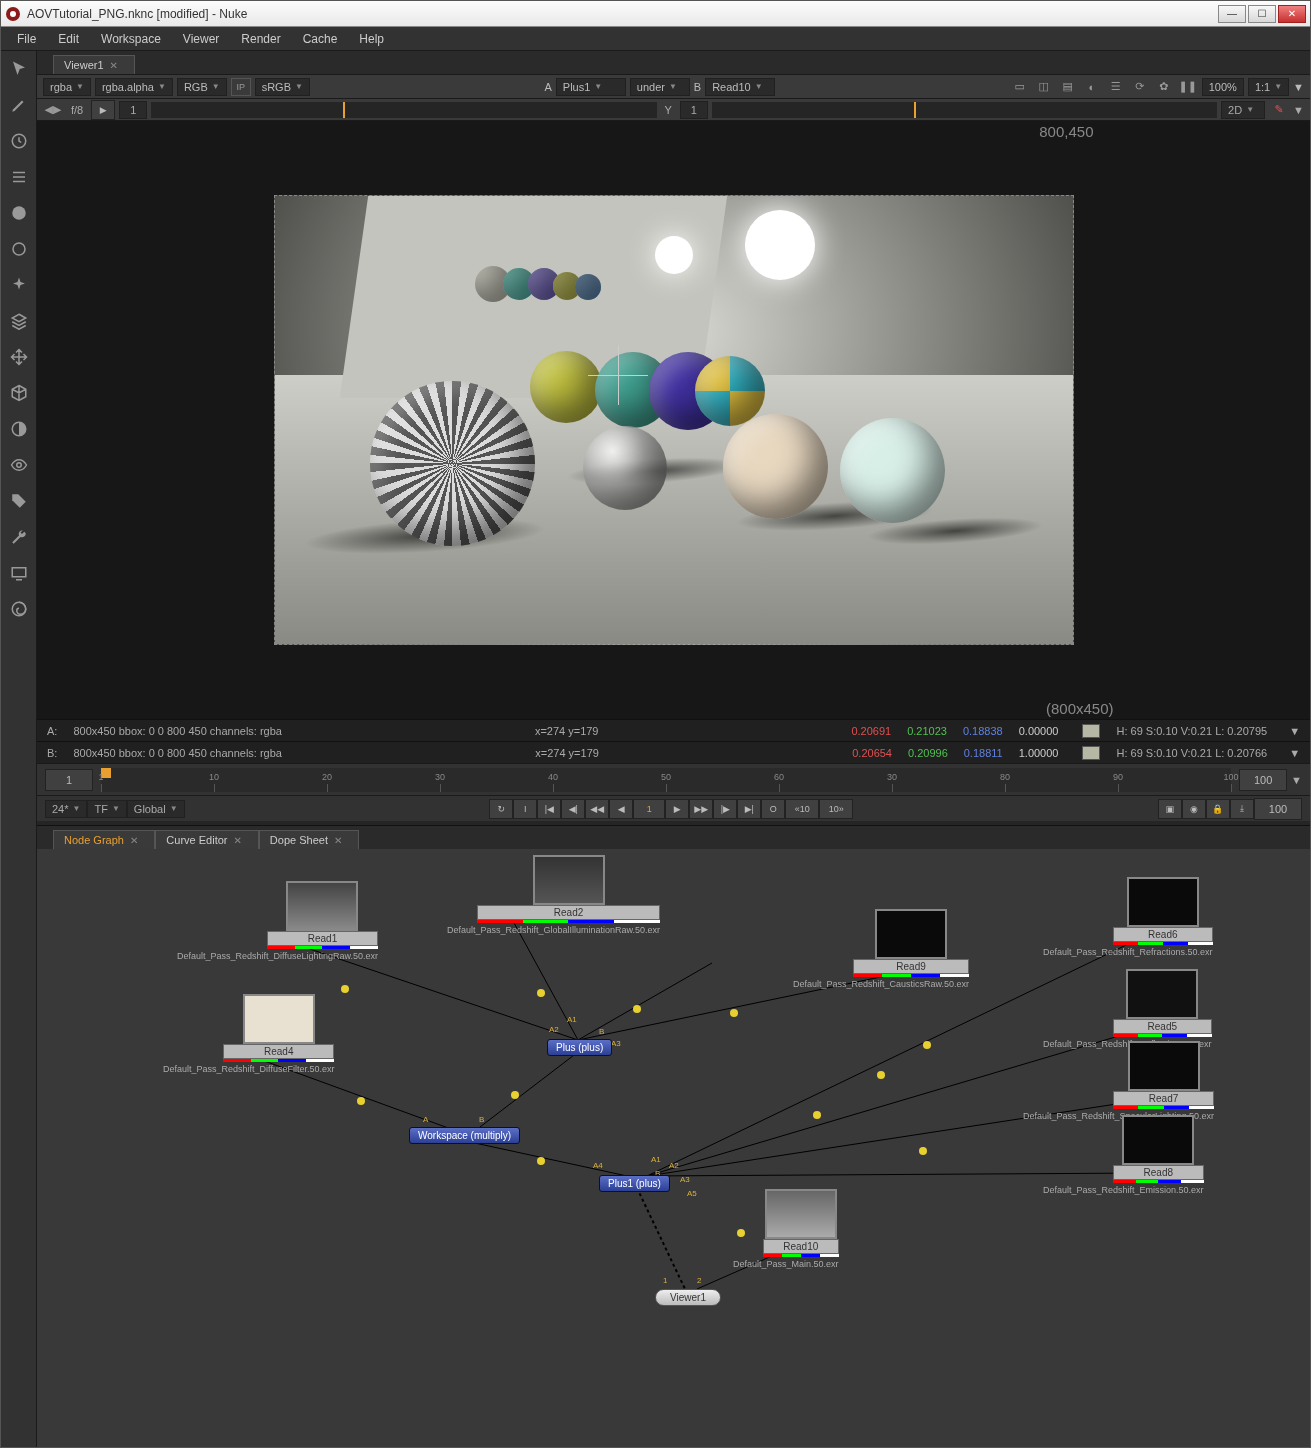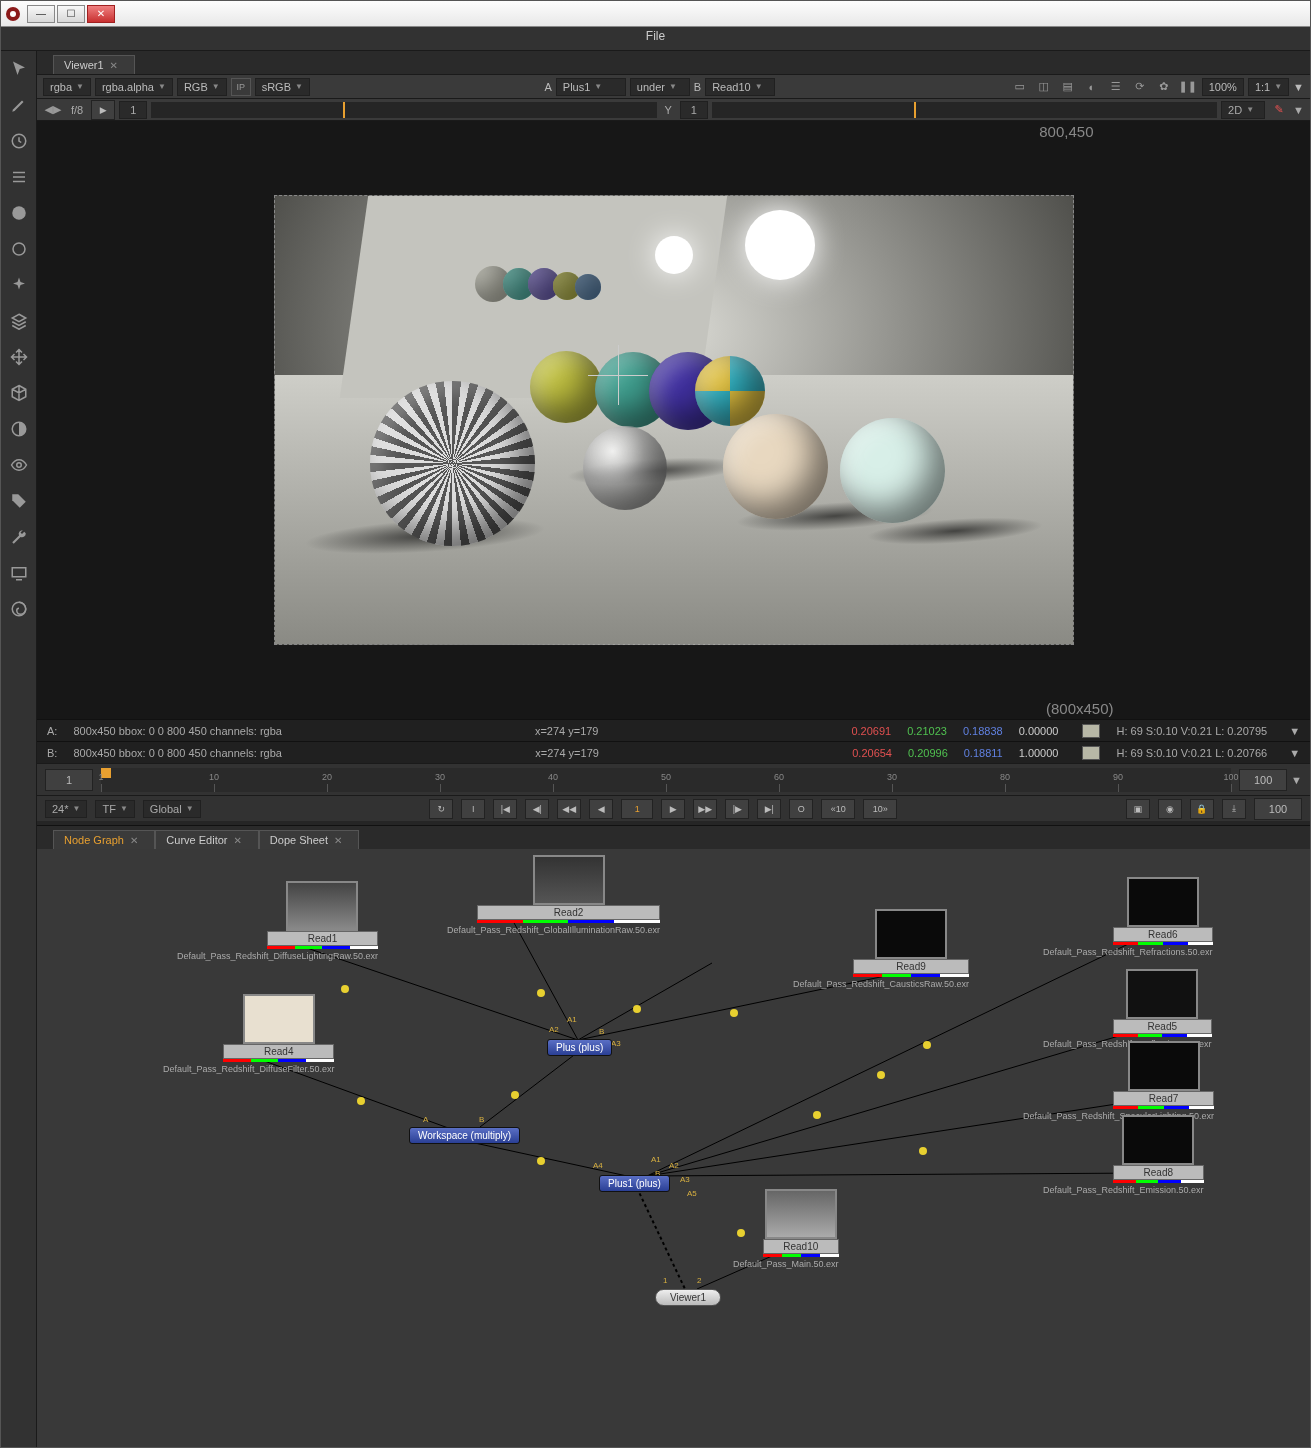--- a/index.html
+++ b/index.html
@@ -4,21 +4,21 @@
 <style>
 * { margin: 0; padding: 0; box-sizing: border-box; font-family: "Segoe UI", Arial, sans-serif; }
 body { background: #1e1e1e; color: #aaa; font-size: 11px; overflow: hidden; }
 .window { width: 1311px; height: 1448px; display: flex; flex-direction: column; border: 1px solid #555; background: #323232; }
 .titlebar { height: 26px; background: linear-gradient(#fdfdfd,#e8e8e8); display: flex; align-items: center; padding: 0 4px; color: #333; border-bottom: 1px solid #888; }
 .titlebar .icon { width: 16px; height: 16px; margin-right: 6px; }
 .titlebar .title { flex: 1; font-size: 12px; }
 .win-btns { display: flex; gap: 2px; }
 .win-btn { width: 28px; height: 18px; border: 1px solid #888; background: linear-gradient(#f8f8f8,#d8d8d8); display: flex; align-items: center; justify-content: center; font-size: 10px; }
 .win-btn.close { background: linear-gradient(#f08080,#c83030); color: #fff; border-color: #a02020; }
-.menubar { height: 24px; background: #323232; display: flex; align-items: center; padding: 0 6px; gap: 2px; font-size: 12px; color: #ccc; border-bottom: 1px solid #1a1a1a; flex-direction: column; }
+.menubar { height: 24px; background: #323232; display: flex; align-items: center; padding: 0 6px; gap: 2px; font-size: 12px; color: #ccc; border-bottom: 1px solid #1a1a1a; }
 .menu-item { padding: 2px 10px; }
 .main-area { flex: 1; display: flex; background: #323232; min-height: 0; }
 .toolbar-left { width: 36px; background: #323232; border-right: 1px solid #1a1a1a; display: flex; flex-direction: column; align-items: center; padding-top: 4px; gap: 8px; }
 .tool-btn { width: 28px; height: 28px; display: flex; align-items: center; justify-content: center; color: #999; }
 .tool-btn svg { width: 18px; height: 18px; }
 .content { flex: 1; display: flex; flex-direction: column; min-width: 0; }
 .tabrow { height: 24px; background: #2a2a2a; display: flex; align-items: flex-end; padding-left: 16px; border-bottom: 1px solid #1a1a1a; }
 .tab { background: #3a3a3a; padding: 3px 16px 3px 10px; border: 1px solid #555; border-bottom: none; font-size: 11px; color: #ccc; display: flex; align-items: center; gap: 6px; position: relative; }
 .tab .close-x { color: #888; font-size: 10px; }
 .tab.active-orange { color: #e8a030; }
@@ -47,21 +47,21 @@
 .info-row .g { color: #50c050; }
 .info-row .b { color: #6080e0; }
 .info-row .a { color: #ccc; }
 .info-row .swatch { width: 18px; height: 14px; border: 1px solid #555; margin-left: 8px; }
 .timeline { height: 32px; background: #323232; display: flex; align-items: center; padding: 0 8px; border-top: 1px solid #1a1a1a; position: relative; }
 .timeline-ruler { flex: 1; height: 24px; margin: 0 8px; position: relative; background: #2a2a2a; }
 .timeline-ruler .tl-tick { position: absolute; height: 8px; width: 1px; background: #555; bottom: 0; }
 .timeline-ruler .tl-label { position: absolute; font-size: 9px; color: #888; bottom: 10px; transform: translateX(-50%); }
 .timeline-ruler .playhead { position: absolute; top: 0; width: 10px; height: 10px; background: #e8a030; left: 0; }
 .frame-box { width: 48px; height: 22px; background: #404040; border: 1px solid #222; text-align: center; line-height: 20px; color: #bbb; }
-.playback-row { height: 26px; background: #323232; display: flex; align-items: center; padding: 12px 8px; gap: 8px; border-top: 1px solid #1a1a1a; }
+.playback-row { height: 26px; background: #323232; display: flex; align-items: center; padding: 12px 8px; gap: 0; border-top: 1px solid #1a1a1a; }
 .play-btn { width: 24px; height: 20px; background: #404040; border: 1px solid #222; display: flex; align-items: center; justify-content: center; color: #bbb; font-size: 9px; }
 .play-btn.orange { color: #e8a030; }
 .nodegraph-tabs { height: 24px; background: #2a2a2a; display: flex; align-items: flex-end; padding-left: 16px; border-top: 1px solid #111; }
 .nodegraph { flex: 1; background: #393939; position: relative; min-height: 500px; overflow: hidden; }
 .node { position: absolute; text-align: center; }
 .node .thumb { width: 72px; height: 50px; background: #000; border: 2px solid #888; margin: 0 auto; background-size: cover; background-position: center; }
 .node .nodename { background: #bbb; color: #333; font-size: 10px; padding: 1px 4px; border: 1px solid #666; }
 .node .stripe { height: 3px; background: linear-gradient(to right, #f00 0%, #f00 25%, #0f0 25%, #0f0 50%, #00f 50%, #00f 75%, #fff 75%); }
 .node .caption { font-size: 9px; color: #aaa; white-space: nowrap; margin-top: 2px; }
 .merge-node { position: absolute; background: linear-gradient(#5a6fc5,#2a3f95); border: 1px solid #111; color: #fff; font-size: 10px; padding: 2px 8px; border-radius: 3px; white-space: nowrap; }
@@ -77,20 +77,21 @@
 
 <div class="window">
 
   <div class="titlebar">
     <div class="icon">
       <svg viewBox="0 0 16 16">
           <circle cx="8" cy="8" r="7" fill="#8b1a1a"></circle>
           <circle cx="8" cy="8" r="3" fill="#fff"></circle>
         </svg>
     </div>
+    <div class="title">AOVTutorial_PNG.nknc [modified] - Nuke</div>
     <div class="win-btns">
       <div class="win-btn">—</div>
       <div class="win-btn">☐</div>
       <div class="win-btn close">✕</div>
     </div>
   </div>
 
   <div class="menubar">
     <div class="menu-item">File</div>
     <div class="menu-item">Edit</div>

